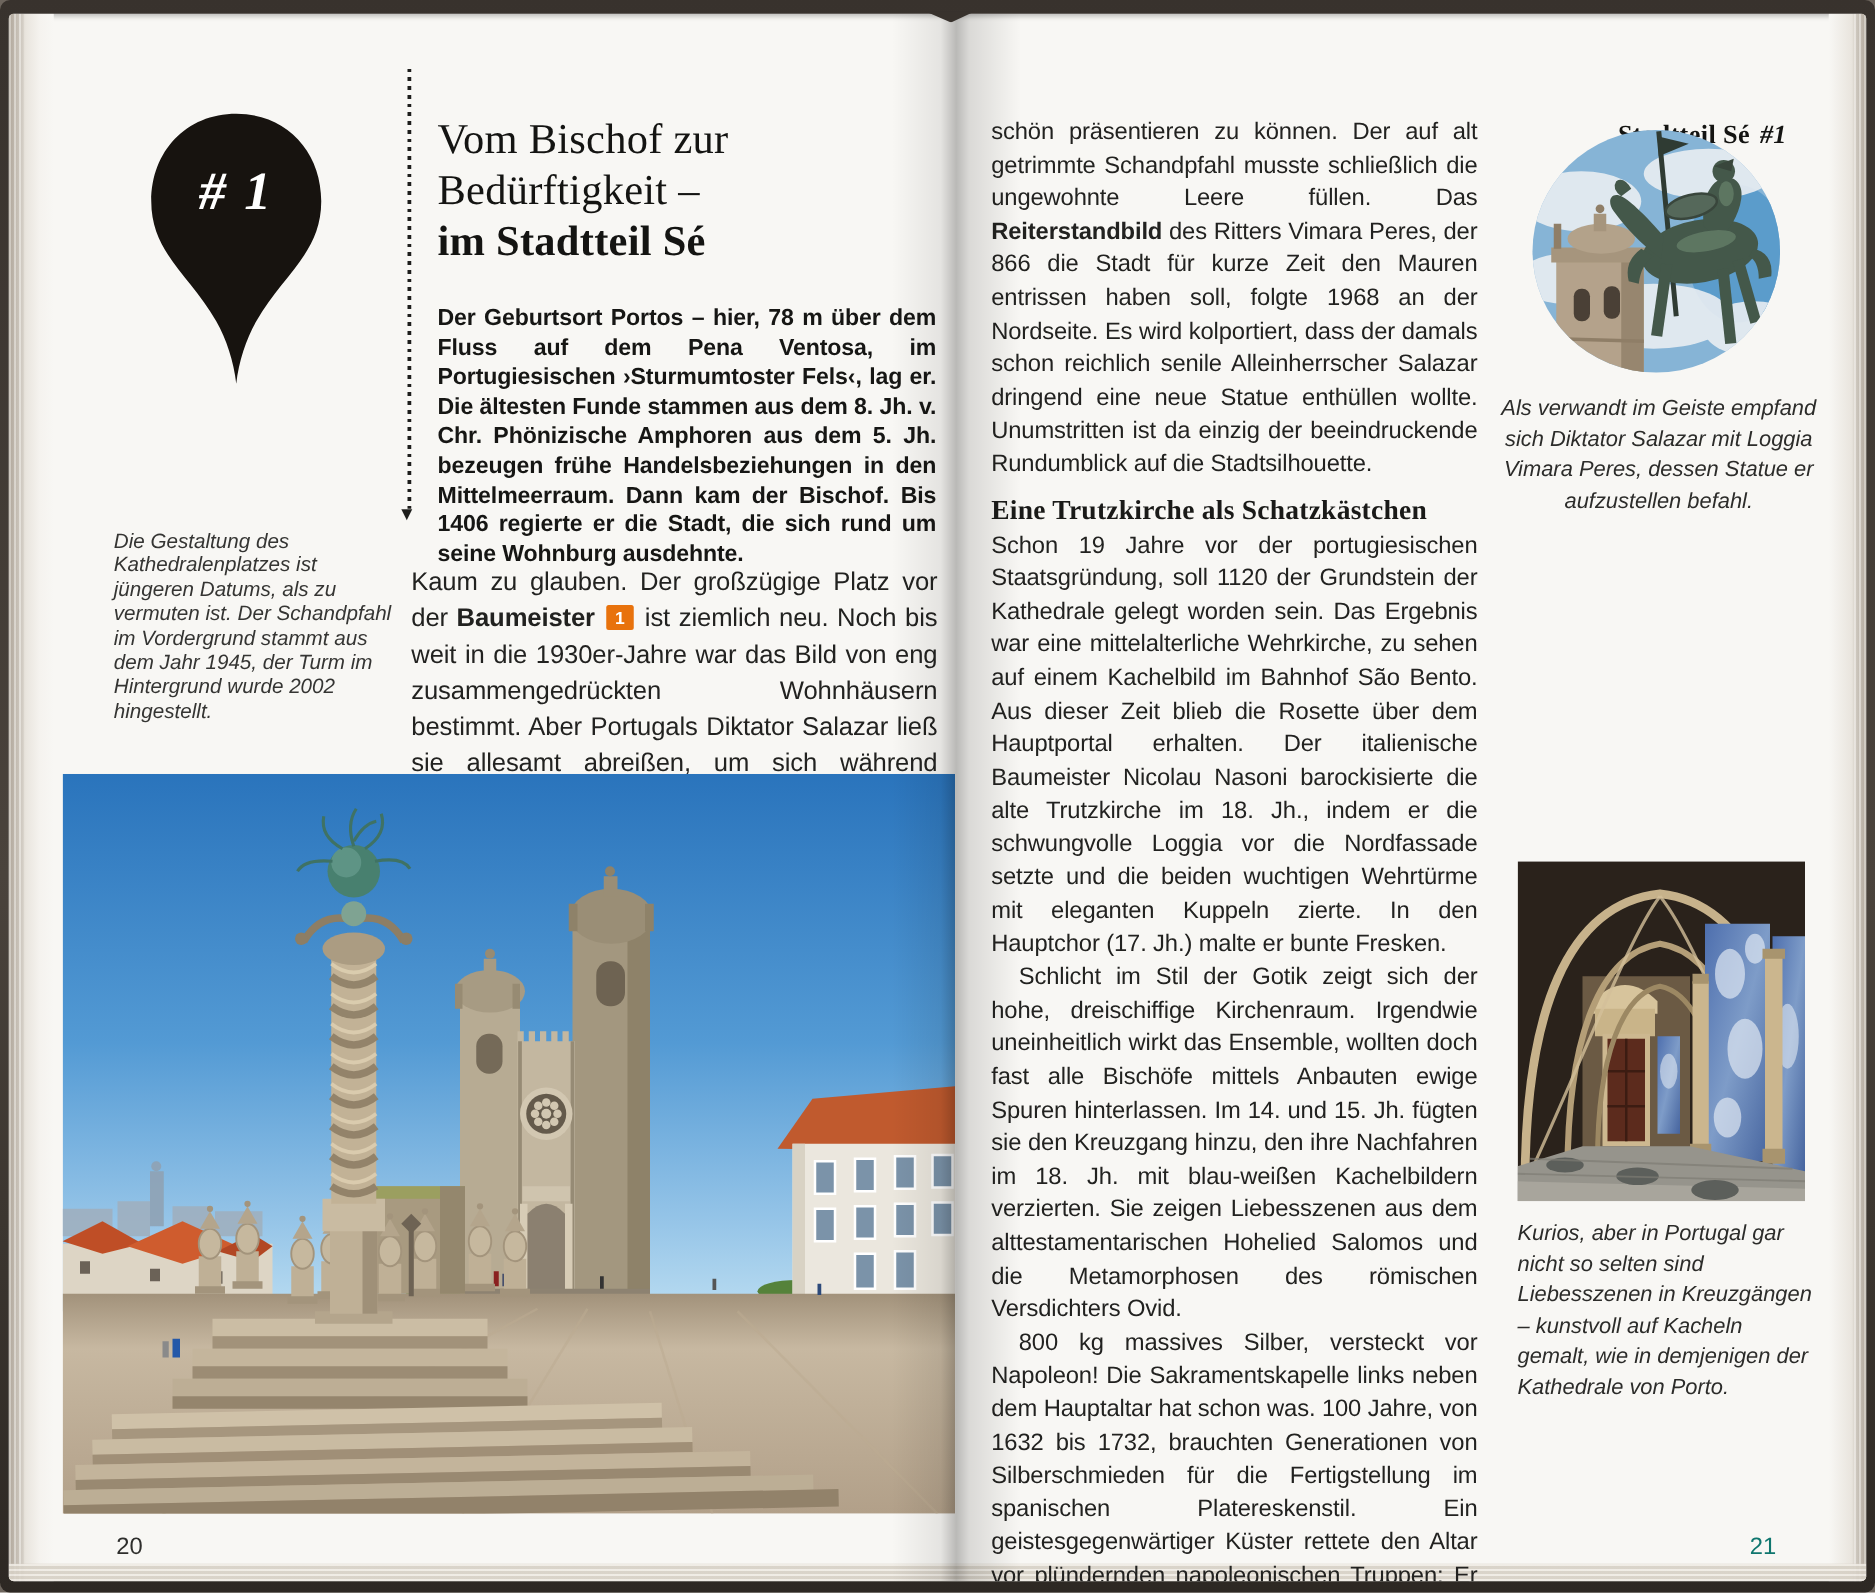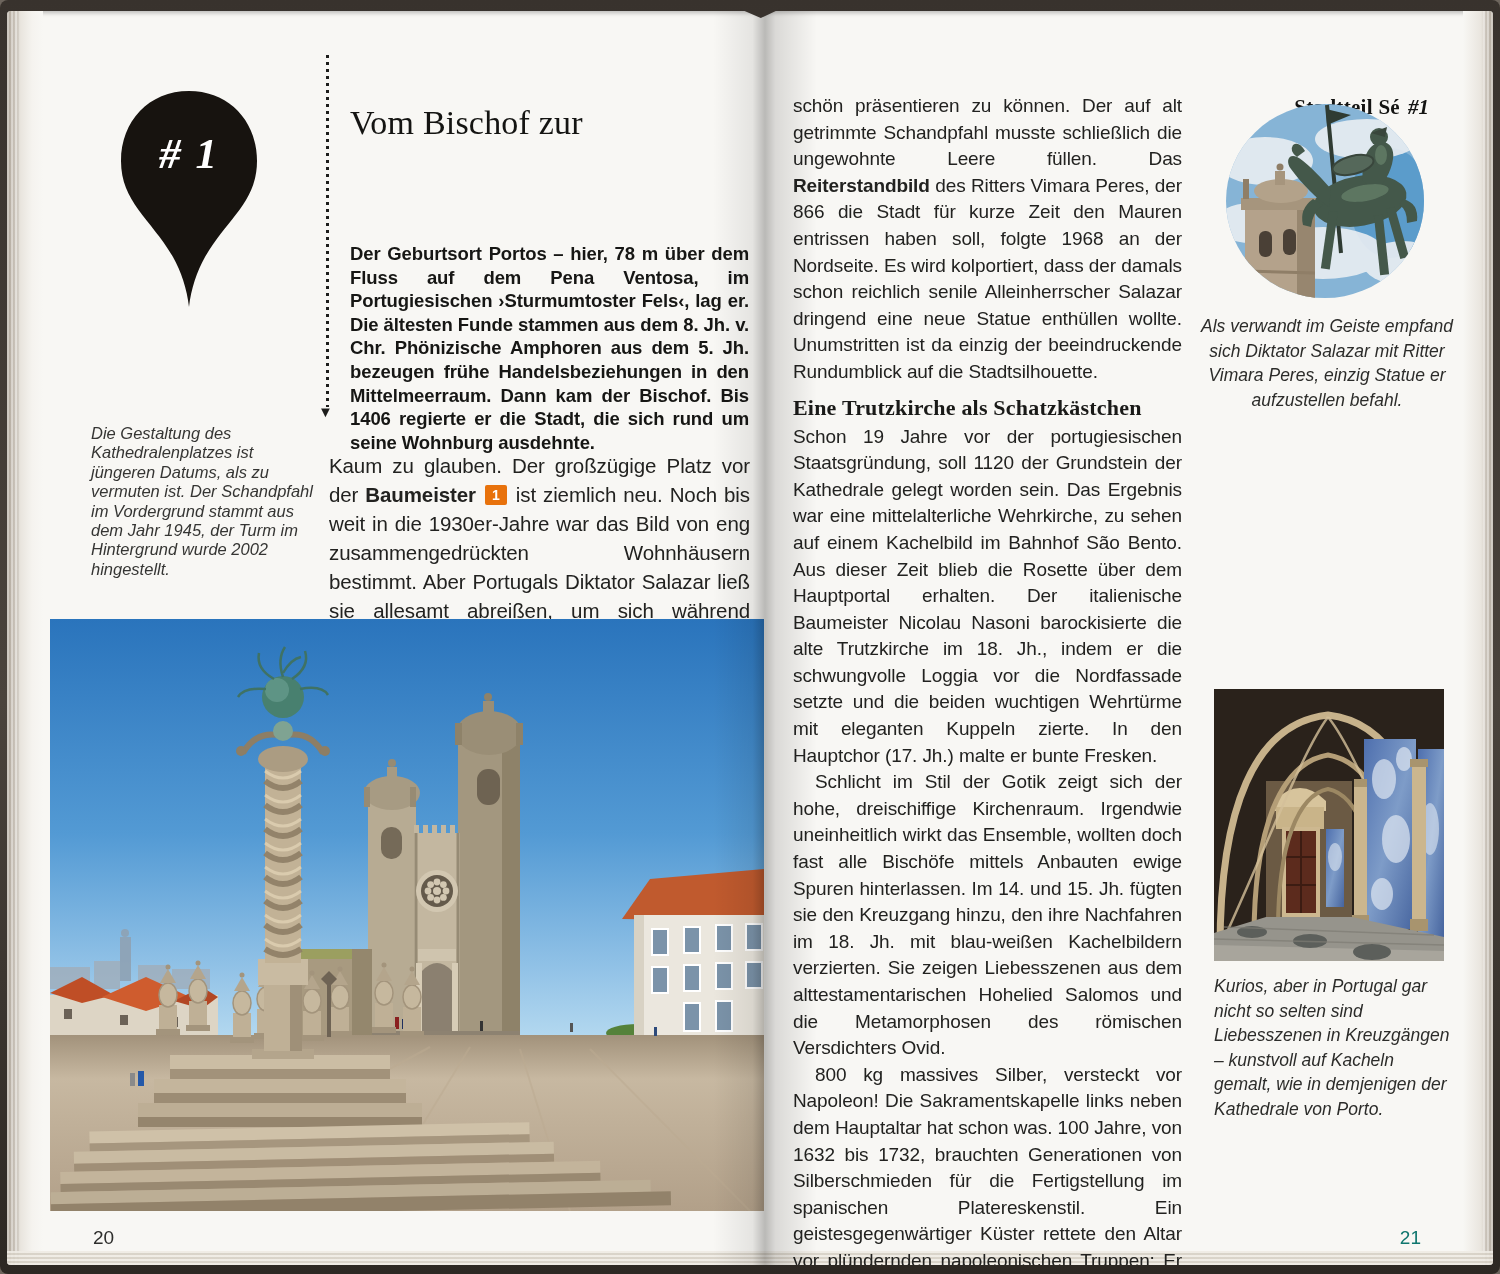--- a/index.html
+++ b/index.html
@@ -17,21 +17,21 @@
           background:linear-gradient(90deg,rgba(0,0,0,0) 0%,rgba(0,0,0,.08) 38%,rgba(0,0,0,.25) 50%,rgba(0,0,0,.12) 60%,rgba(0,0,0,0) 100%);}
   .spine-notch{position:absolute;left:740px;top:9px;width:40px;height:9px;background:#38322d;clip-path:polygon(0 0,100% 0,52% 100%);}
 
   
   .pin{position:absolute;left:112px;top:78px;width:140px;height:222px;}
   .pin-label{position:absolute;left:112px;top:118px;width:140px;text-align:center;color:#fff;
              font-family:"Liberation Serif",serif;font-style:italic;font-weight:bold;font-size:43px;letter-spacing:2px;}
   .dotline{position:absolute;left:319px;top:44px;height:352px;width:3px;
            background:repeating-linear-gradient(180deg,#1d1d1b 0 3px,transparent 3px 7px);}
   .dot-arrow{position:absolute;left:311px;top:392px;font-size:15px;color:#1d1d1b;}
-  .title{position:absolute;left:343px;top:91px;width:410px;font-family:"Liberation Serif",serif;
+  .title{position:absolute;left:343px;top:80px;width:410px;font-family:"Liberation Serif",serif;
          font-size:34px;line-height:41px;color:#141412;letter-spacing:.2px;}
   .title .t-bold{font-weight:bold;}
   .intro{position:absolute;left:343px;top:231px;width:399px;font-weight:bold;font-size:18.5px;line-height:23.6px;
          text-align:justify;color:#161614;letter-spacing:-.1px;}
   .lbody{position:absolute;left:322px;top:440px;width:421px;font-size:20.5px;line-height:29px;
          text-align:justify;color:#222220;letter-spacing:-.1px;}
   .margin-note{position:absolute;left:84px;top:413px;width:222px;font-style:italic;font-size:16.5px;
                line-height:19.4px;color:#353533;}
   .badge{display:inline-block;min-width:20px;height:20px;background:#e8720c;color:#fff;border-radius:2px;
          font-weight:bold;font-style:normal;font-size:14px;line-height:20px;text-align:center;vertical-align:2px;margin:0 2px;padding:0 1px;}
@@ -71,20 +71,22 @@
       <svg class="pin" viewBox="0 0 140 222">
         <path d="M70,2 C110,2 138,32 138,72 C138,113 108,130 86,168 C78,182 72,200 70,218 C68,200 62,182 54,168 C32,130 2,113 2,72 C2,32 30,2 70,2 Z" fill="#17130f"></path>
       </svg>
       <div class="pin-label"># 1</div>
 
       <div class="dotline"></div>
       <div class="dot-arrow">▼</div>
 
       <div class="title">
         <div>Vom Bischof zur</div>
+        <div>Bedürftigkeit –</div>
+        <div class="t-bold">im Stadtteil Sé</div>
       </div>
 
       <div class="intro">Der Geburtsort Portos – hier, 78 m über dem Fluss auf dem Pena Ventosa, im Portugiesischen ›Sturmumtoster Fels‹, lag er. Die ältesten Funde stammen aus dem 8. Jh. v. Chr. Phönizische Amphoren aus dem 5. Jh. bezeugen frühe Handelsbeziehungen in den Mittelmeerraum. Dann kam der Bischof. Bis 1406 regierte er die Stadt, die sich rund um seine Wohnburg ausdehnte.</div>
 
       <div class="lbody"><span>Kaum zu glauben. Der großzügige Platz vor der </span><b>Baumeister</b> <span class="badge">1</span><span> ist ziemlich neu. Noch bis weit in die 1930er-Jahre war das Bild von eng zusammengedrückten Wohnhäusern bestimmt. Aber Portugals Diktator Salazar ließ sie allesamt abreißen, um sich während pompöser Staatsfeiern</span></div>
 
       <div class="margin-note">Die Gestaltung des Kathedralenplatzes ist jüngeren Datums, als zu vermuten ist. Der Schandpfahl im Vordergrund stammt aus dem Jahr 1945, der Turm im Hintergrund wurde 2002 hingestellt.</div>
 
       <div class="photo-big">
         <svg viewBox="0 0 714 592" width="714" height="592" preserveAspectRatio="none">
@@ -367,21 +369,21 @@
               <path d="M178,96 q16,4 14,22 l-10,2 q0,-14 -8,-18 Z"></path>
             </g>
             <g fill="#6f8a72" opacity=".6">
               <ellipse cx="140" cy="90" rx="24" ry="8" transform="rotate(-10 140 90)"></ellipse>
               <ellipse cx="156" cy="52" rx="6" ry="10"></ellipse>
             </g>
           </g>
         </svg>
       </div>
 
-      <div class="caption1">Als verwandt im Geiste empfand sich Diktator Salazar mit Ritter Vimara Peres, einzig Statue er aufzustellen befahl.</div>
+      <div class="caption1">Als verwandt im Geiste empfand sich Diktator Salazar mit Loggia Vimara Peres, dessen Statue er aufzustellen befahl.</div>
 
       <div class="photo-cloister">
         <svg viewBox="0 0 230 272" width="230" height="272" preserveAspectRatio="none">
           <defs>
             <linearGradient id="az" x1="0" y1="0" x2="1" y2="1">
               <stop offset="0" stop-color="#4e6fae"></stop>
                 <stop offset=".5" stop-color="#7e9cc8"></stop>
                 <stop offset="1" stop-color="#46649e"></stop>
             </linearGradient>
           </defs>

